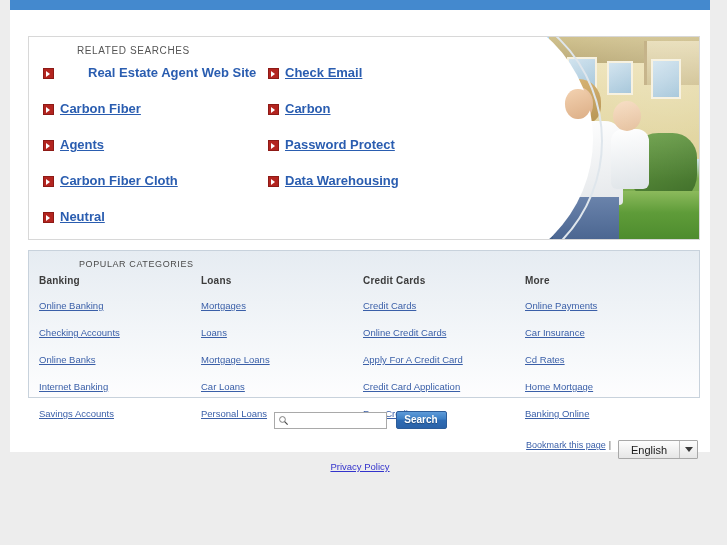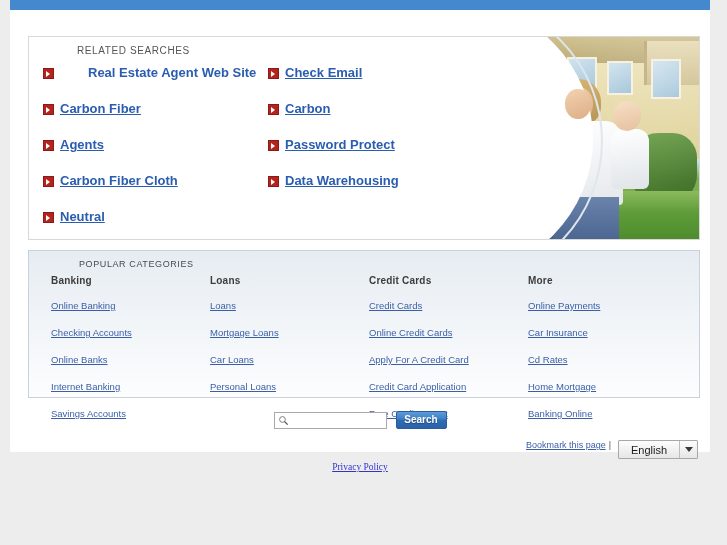--- a/index.html
+++ b/index.html
@@ -307,21 +307,21 @@
     position: absolute;
     left: 12px;
     top: 8px;
     font-size: 9px;
     letter-spacing: 0.6px;
     color: #4a4a4a;
     margin-left: 38px;
   }
   .cats-grid {
     position: absolute;
-    left: 22px;
+    left: 10px;
     top: 24px;
     right: 12px;
     display: flex;
   }
   .cat-col { width: 162px; }
   .cat-head {
     font-size: 10px;
     font-weight: bold;
     color: #3c3c3c;
     margin-bottom: 9px;
@@ -445,21 +445,21 @@
     position: absolute;
     left: 10px;
     top: 456px;
     width: 700px;
     text-align: center;
   }
   a.privacy-link {
     font-size: 9.5px;
     color: #3333cc;
     text-decoration: underline;
-    font-family: Liberation Serif, serif;
+    font-family: Liberation Sans, sans-serif;
   }
 </style>
 </head>
 <body>
 
 <div class="page">
 
   <div class="topbar"></div>
 
   <div class="content">
@@ -554,20 +554,21 @@
           <div class="cat-head">Banking</div>
           <div class="cat-item"><a class="cat-link" href="#">Online Banking</a></div>
           <div class="cat-item"><a class="cat-link" href="#">Checking Accounts</a></div>
           <div class="cat-item"><a class="cat-link" href="#">Online Banks</a></div>
           <div class="cat-item"><a class="cat-link" href="#">Internet Banking</a></div>
           <div class="cat-item"><a class="cat-link" href="#">Savings Accounts</a></div>
         </div>
 
         <div class="cat-col">
           <div class="cat-head">Loans</div>
+          <div class="cat-item"><a class="cat-link" href="#">Mortgages</a></div>
           <div class="cat-item"><a class="cat-link" href="#">Loans</a></div>
           <div class="cat-item"><a class="cat-link" href="#">Mortgage Loans</a></div>
           <div class="cat-item"><a class="cat-link" href="#">Car Loans</a></div>
           <div class="cat-item"><a class="cat-link" href="#">Personal Loans</a></div>
         </div>
 
         <div class="cat-col">
           <div class="cat-head">Credit Cards</div>
           <div class="cat-item"><a class="cat-link" href="#">Credit Cards</a></div>
           <div class="cat-item"><a class="cat-link" href="#">Online Credit Cards</a></div>

